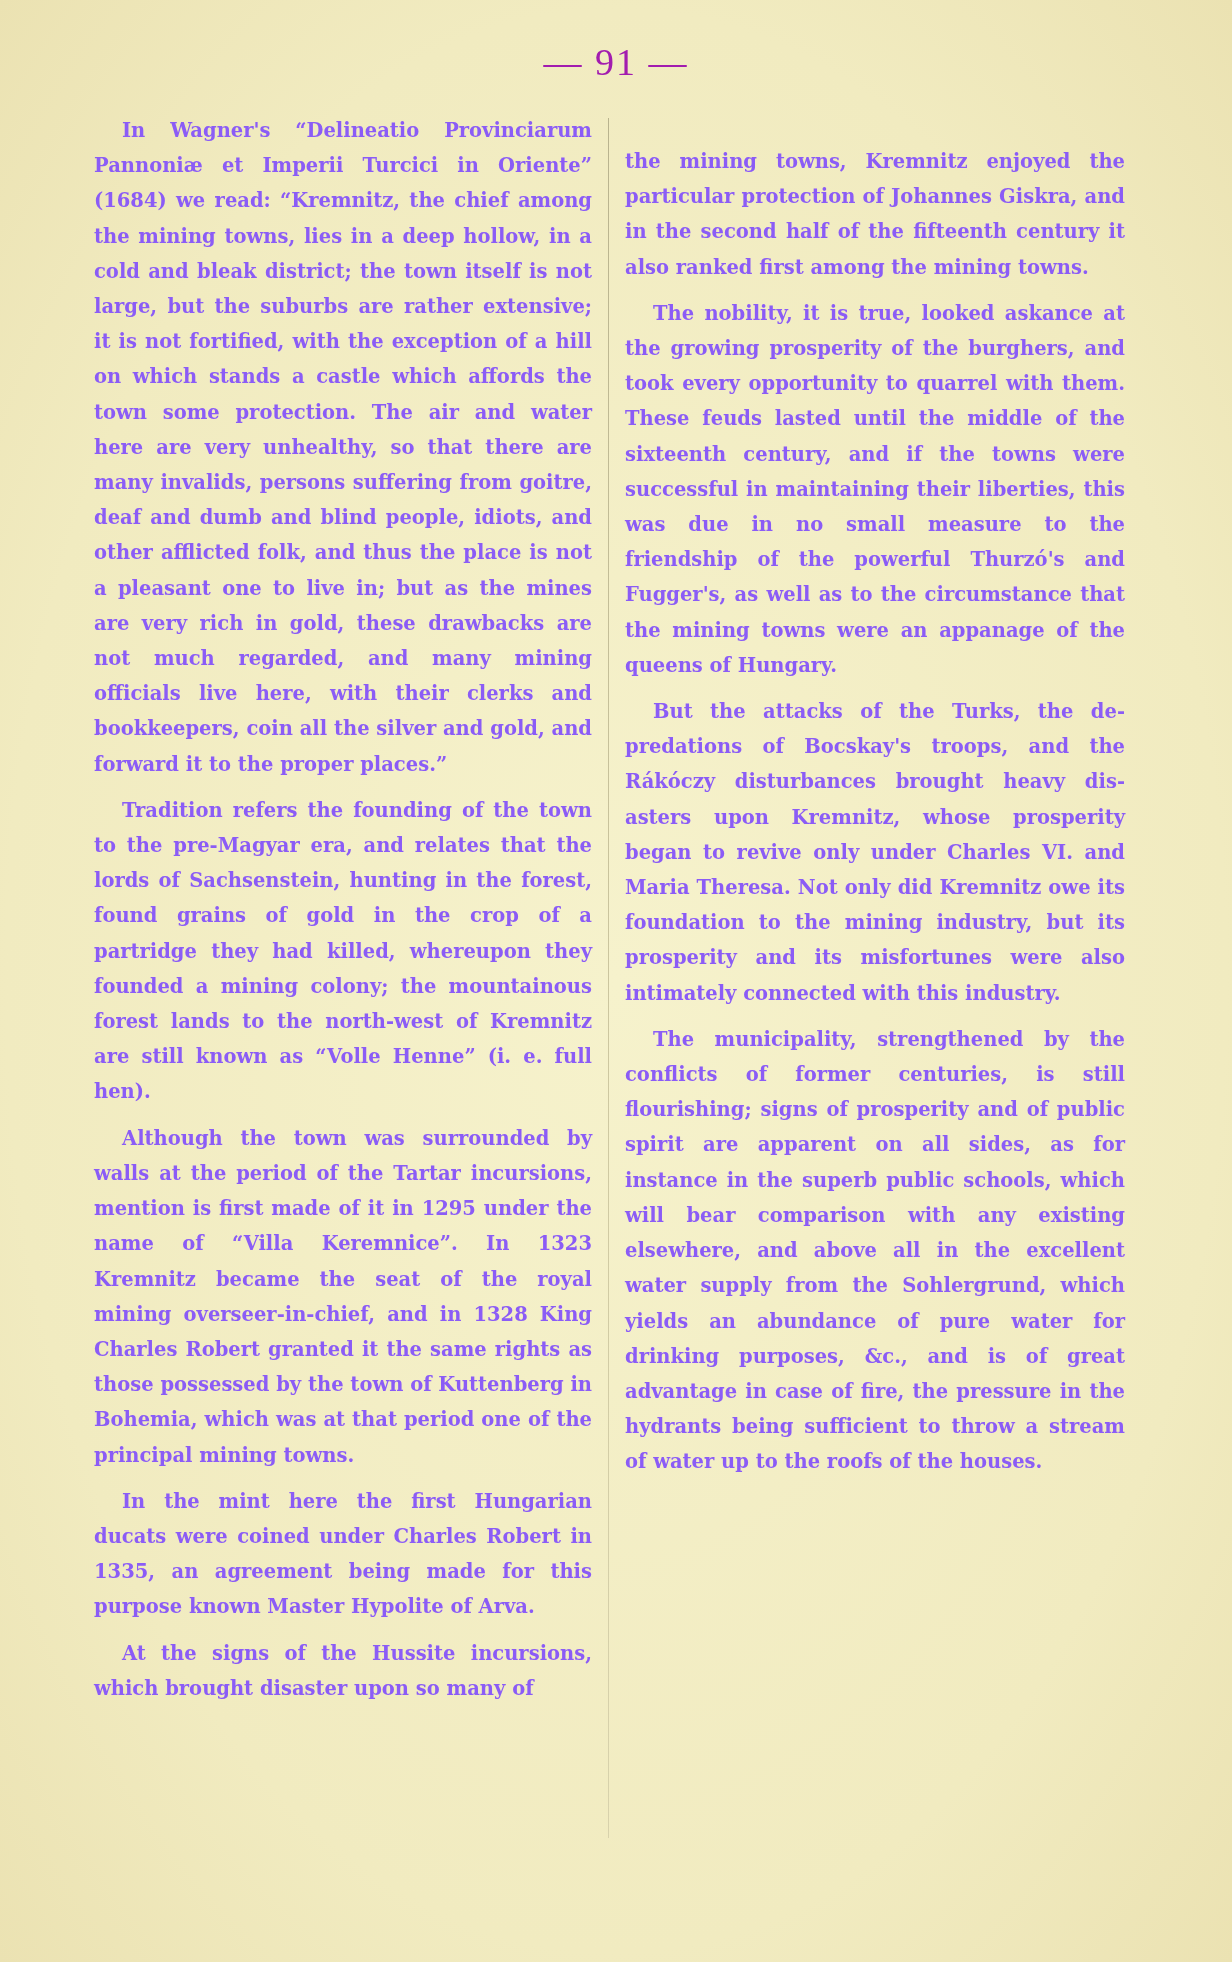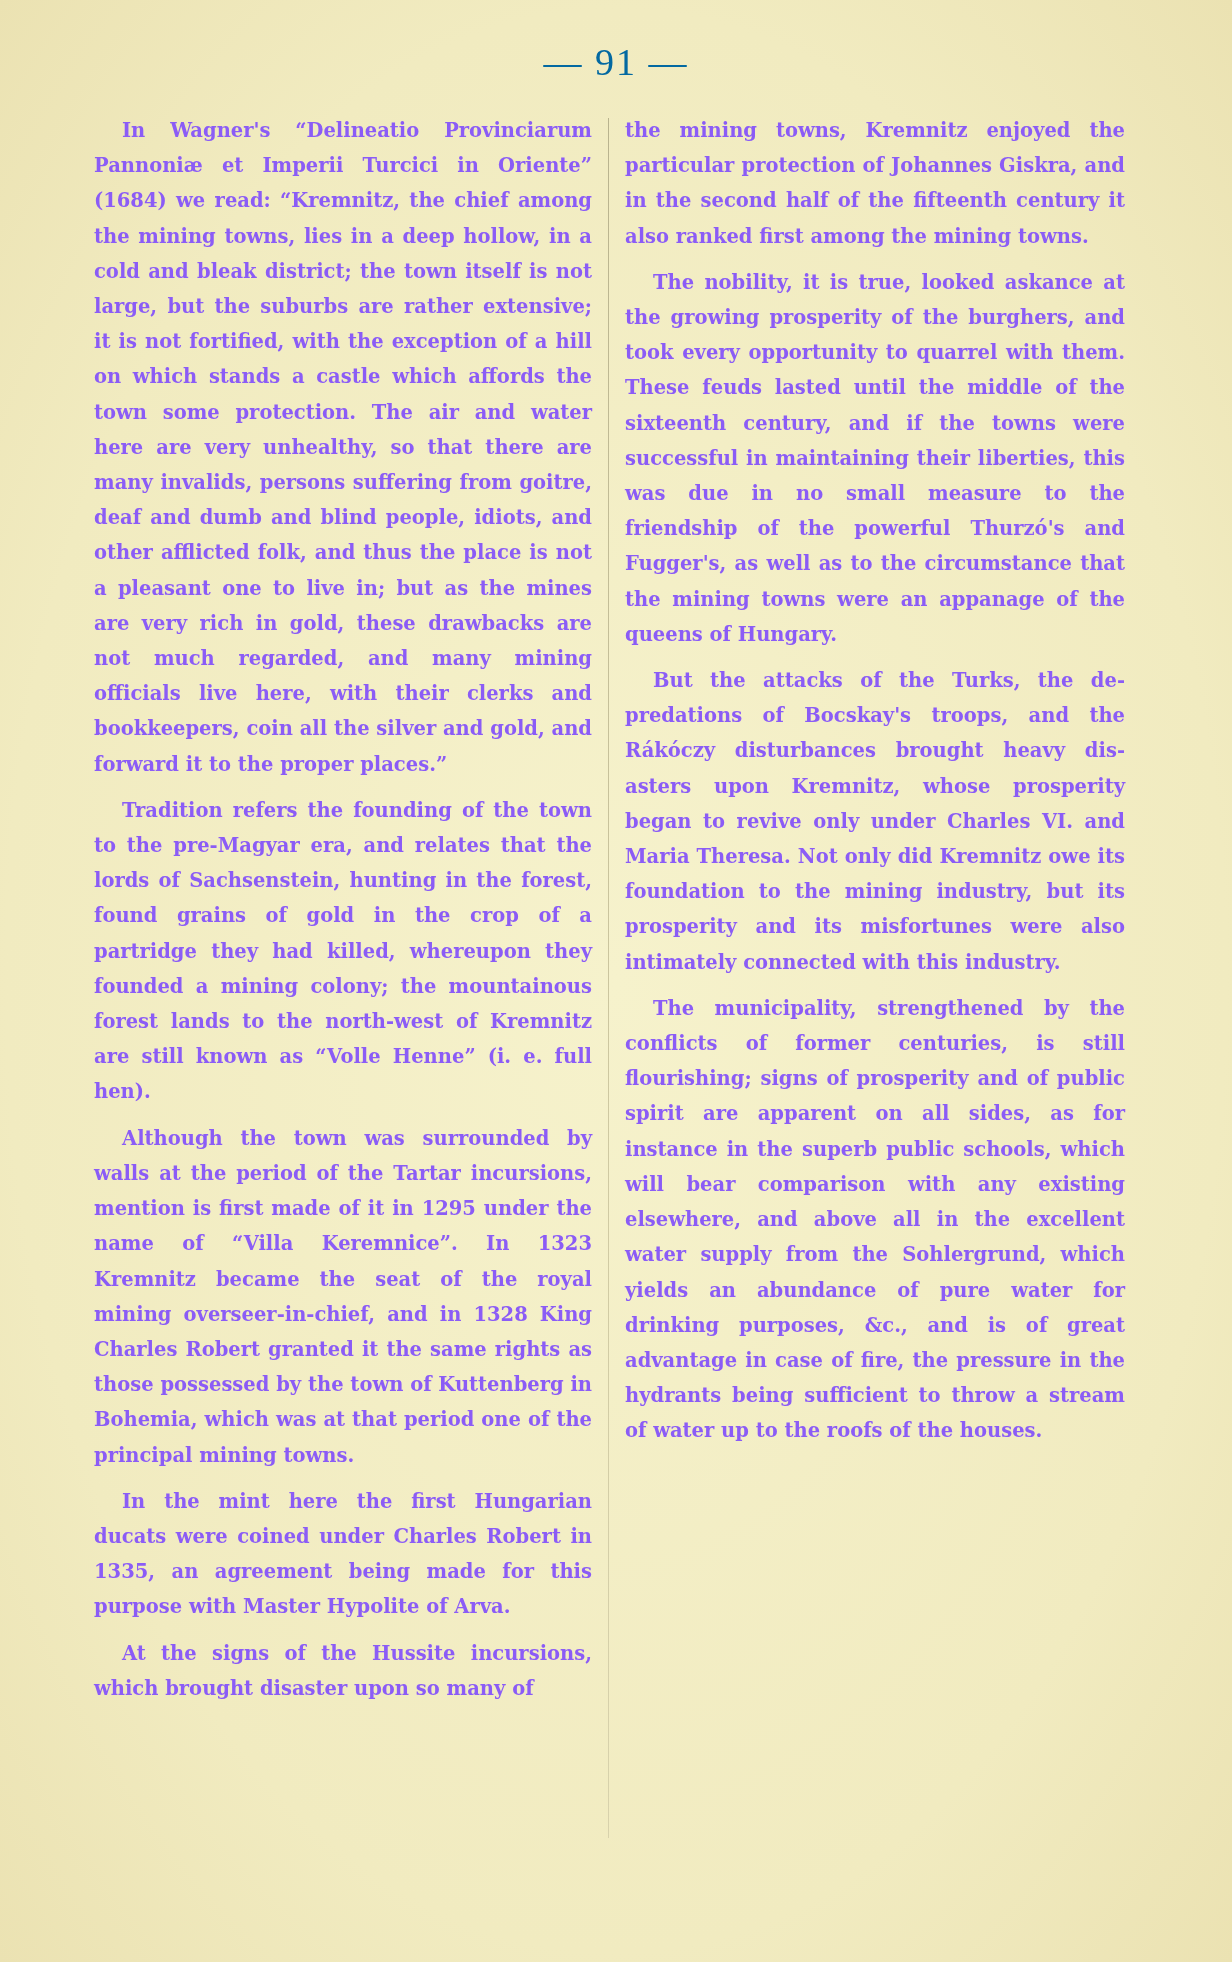--- a/index.html
+++ b/index.html
@@ -5,45 +5,45 @@
   html, body { margin:0; padding:0; }
   body {
     width:1232px; height:1962px; overflow:hidden;
     background: radial-gradient(ellipse at 50% 50%, #f6f2cc 0%, #f1ebc0 70%, #ebe2b2 100%);
     font-family: "DejaVu Serif", serif;
     color:#3a3529;
     position:relative;
   }
   .page-number {
     position:absolute; top:40px; left:0; width:1232px; text-align:center;
-    font-family:"Liberation Serif", serif; font-size:38px; color:#0369a1; letter-spacing:2px;
+    font-family:"Liberation Serif", serif; font-size:38px; color:#a21caf; letter-spacing:2px;
   }
   .column {
     position:absolute; top:113px;
     font-size:19.5px; line-height:35.2px; font-weight:bold; color:#8b5cf6;
   }
   .col-left { left:94px; width:498px; }
   .col-right { left:625px; width:500px; }
   .divider {
     position:absolute; left:608px; top:118px; width:1px; height:1720px;
     background:linear-gradient(#b9b38e, #cfc9a2 60%, #d8d2ac);
   }
   .para { margin:0 0 11px 0; text-align:justify; text-indent:28px; hyphens:manual; }
-  .para.cont { text-indent:0; }
+  .para.cont { text-indent:0;margin-top:31px; }
 </style>
 </head>
 <body>
 
 <div class="page-number">— 91 —</div>
 
 <div class="column col-left">
   <p class="para">In Wagner's “Delineatio Provinciarum Pannoniæ et Imperii Turcici in Oriente” (1684) we read: “Kremnitz, the chief among the mining towns, lies in a deep hollow, in a cold and bleak district; the town itself is not large, but the suburbs are rather extensive; it is not fortified, with the exception of a hill on which stands a castle which affords the town some protection. The air and water here are very unhealthy, so that there are many invalids, persons suffering from goitre, deaf and dumb and blind people, idiots, and other afflicted folk, and thus the place is not a pleasant one to live in; but as the mines are very rich in gold, these drawbacks are not much regarded, and many mining officials live here, with their clerks and bookkeepers, coin all the silver and gold, and forward it to the proper places.”</p>
   <p class="para">Tradition refers the founding of the town to the pre-Magyar era, and relates that the lords of Sachsenstein, hunting in the forest, found grains of gold in the crop of a partridge they had killed, whereupon they founded a mining colony; the mountainous forest lands to the north-west of Kremnitz are still known as “Volle Henne” (i. e. full hen).</p>
   <p class="para">Although the town was surrounded by walls at the period of the Tartar incursions, mention is first made of it in 1295 under the name of “Villa Keremnice”. In 1323 Kremnitz became the seat of the royal mining overseer-in-chief, and in 1328 King Charles Robert granted it the same rights as those possessed by the town of Kuttenberg in Bohemia, which was at that period one of the principal mining towns.</p>
-  <p class="para">In the mint here the first Hungarian ducats were coined under Charles Robert in 1335, an agreement being made for this purpose with Master Hypolite of Arva.</p>
+  <p class="para">In the mint here the first Hungarian ducats were coined under Charles Robert in 1335, an agreement being made for this purpose known Master Hypolite of Arva.</p>
   <p class="para">At the signs of the Hussite incursions, which brought disaster upon so many of</p>
 </div>
 
 <div class="divider"></div>
 
 <div class="column col-right">
   <p class="para cont">the mining towns, Kremnitz enjoyed the particular protection of Johannes Giskra, and in the second half of the fifteenth century it also ranked first among the mining towns.</p>
   <p class="para">The nobility, it is true, looked askance at the growing prosperity of the burgh­ers, and took every opportunity to quarrel with them. These feuds lasted until the middle of the sixteenth century, and if the towns were successful in maintaining their liberties, this was due in no small measure to the friendship of the powerful Thurzó's and Fugger's, as well as to the circumstance that the min­ing towns were an appanage of the queens of Hungary.</p>
   <p class="para">But the attacks of the Turks, the de­predations of Bocskay's troops, and the Rákóczy disturbances brought heavy dis­asters upon Kremnitz, whose prosperity began to revive only under Charles VI. and Maria Theresa. Not only did Krem­nitz owe its foundation to the mining industry, but its prosperity and its mis­fortunes were also intimately connected with this industry.</p>
   <p class="para">The municipality, strengthened by the conflicts of former centuries, is still flourishing; signs of prosperity and of public spirit are apparent on all sides, as for instance in the superb public schools, which will bear comparison with any existing elsewhere, and above all in the excellent water supply from the Sohlergrund, which yields an abundance of pure water for drinking purposes, &amp;c., and is of great advantage in case of fire, the pressure in the hydrants being sufficient to throw a stream of water up to the roofs of the houses.</p>

